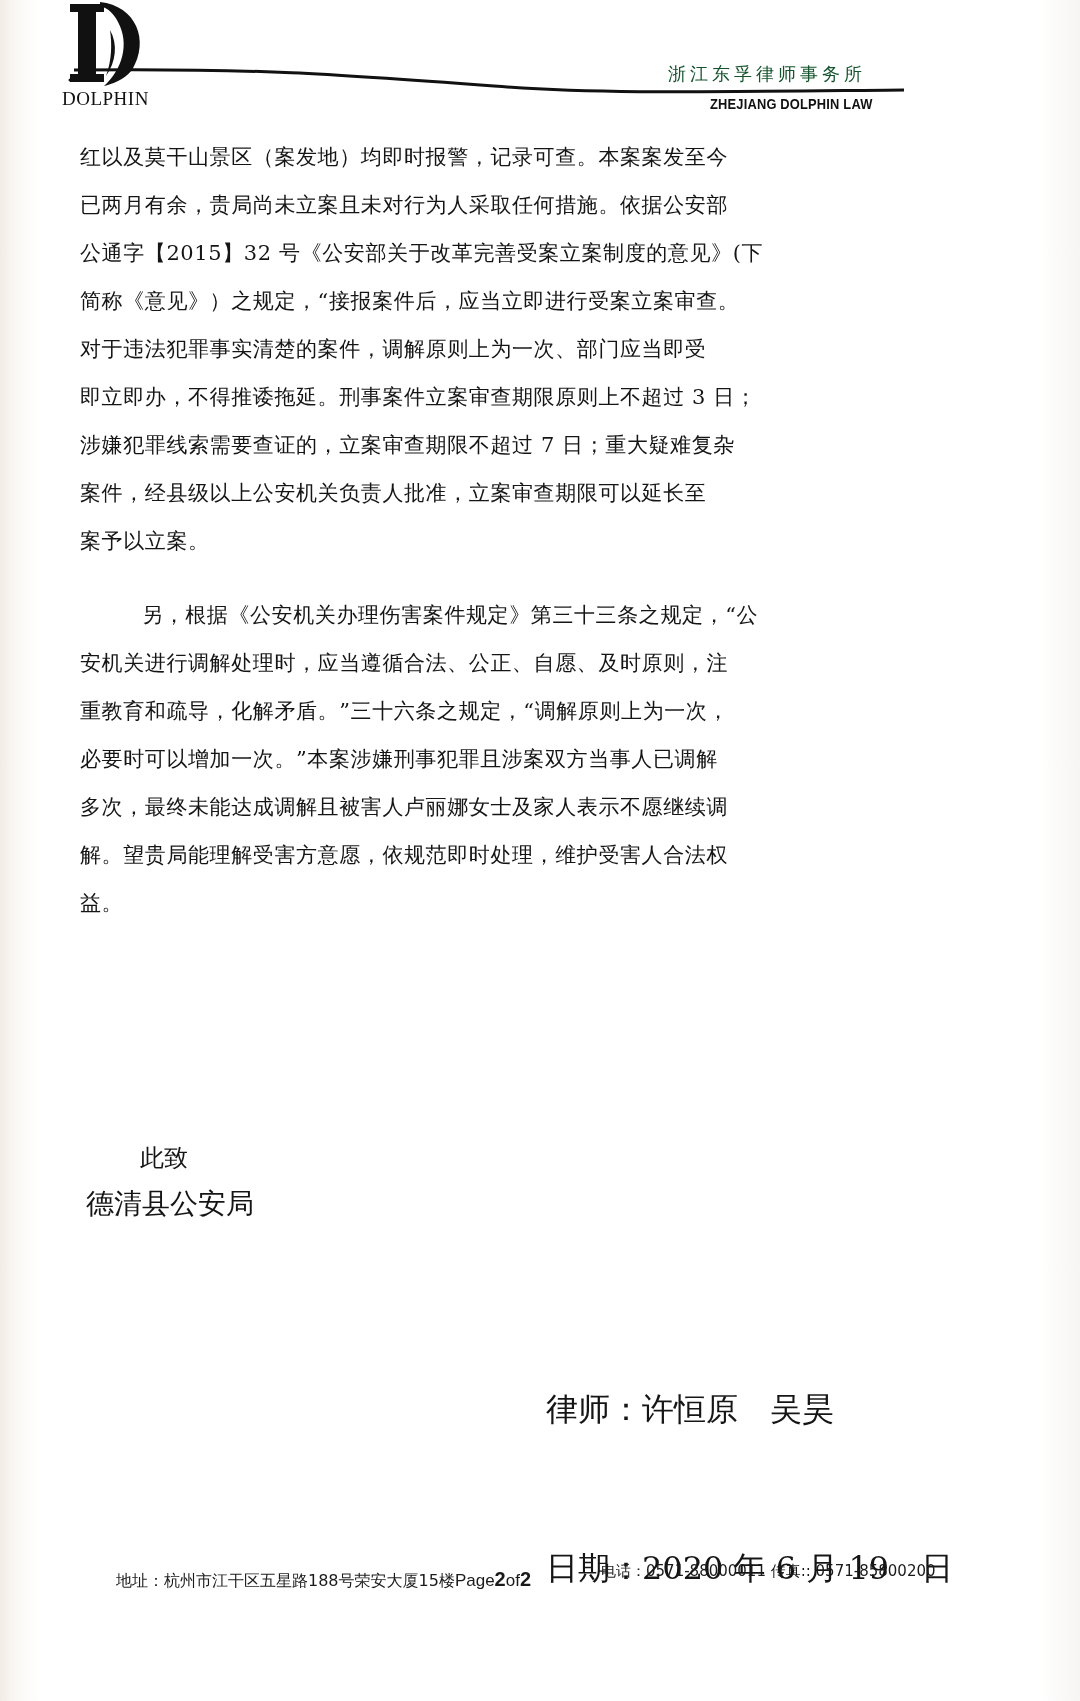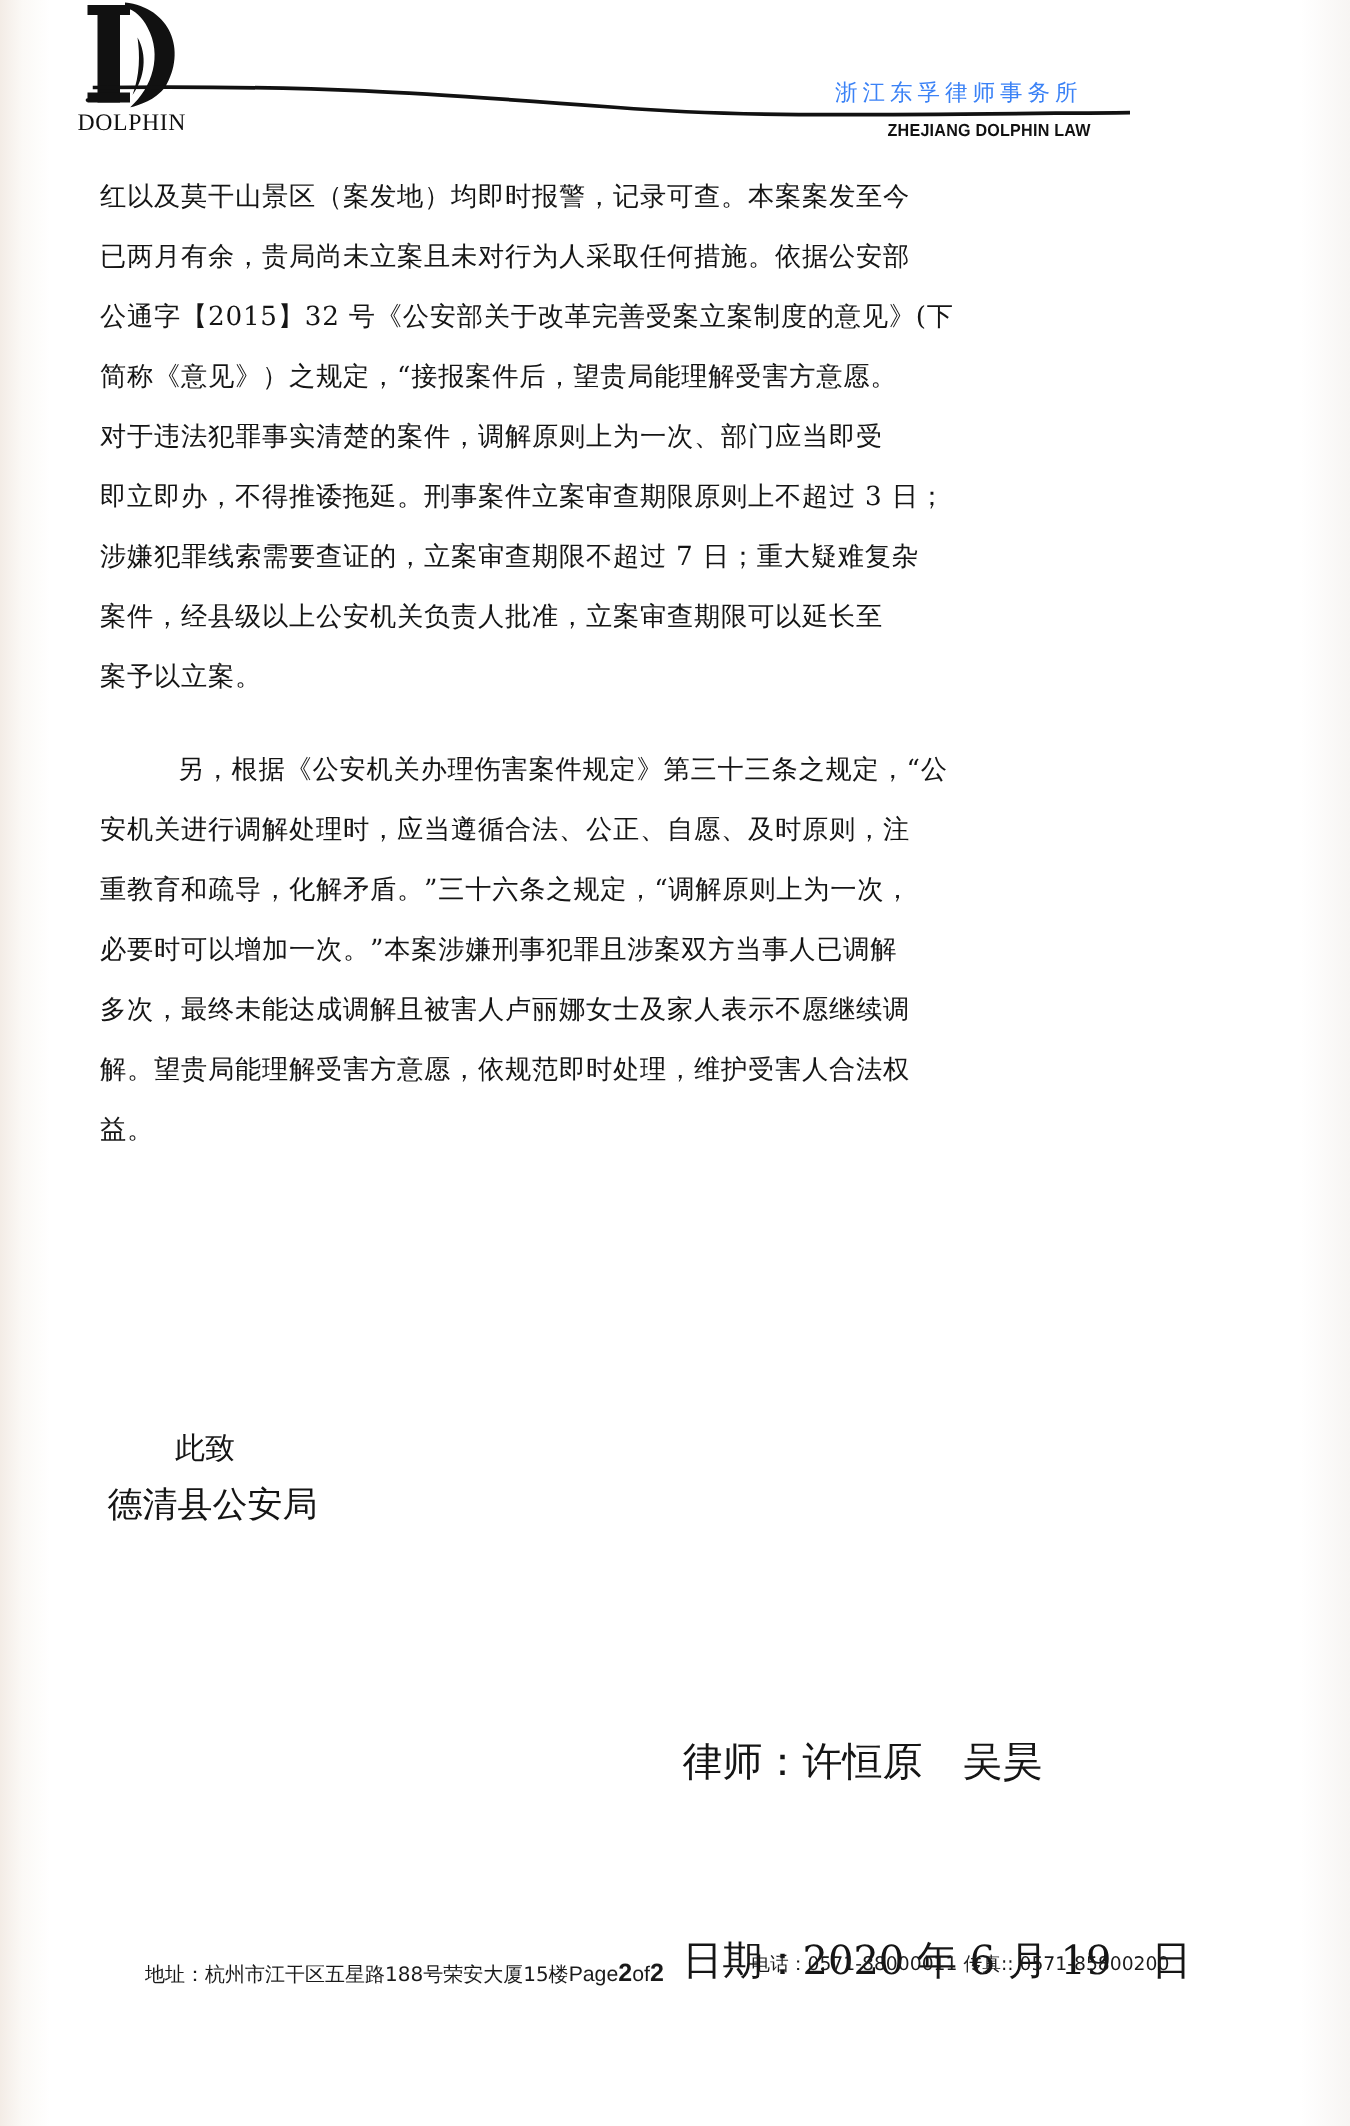--- a/index.html
+++ b/index.html
@@ -14,21 +14,21 @@
     .logo-d {
       left: 66px; top: 0px; width: 84px; height: 86px;
     }
     .logo-text {
       left: 62px; top: 88px; font-family: "Liberation Serif", serif;
       font-size: 19px; letter-spacing: 0.5px; color: #111;
     }
     .header-line { left: 74px; top: 60px; width: 830px; height: 40px; }
     .firm-cn {
       left: 668px; top: 62px; font-family: Liberation Mono, monospace;
-      font-size: 18px; letter-spacing: 4px; color: #3b82f6;
+      font-size: 18px; letter-spacing: 4px; color: #14532d;
     }
     .firm-en {
       left: 710px; top: 96px; font-family: "Liberation Sans", sans-serif;
       font-size: 14px; font-weight: bold; letter-spacing: 0.2px; color: #111;
       transform: scaleX(0.92); transform-origin: left;
     }
     
     .body-text {
       left: 80px; top: 133px; width: 870px;
       font-size: 21px; line-height: 48px; letter-spacing: 0.6px;
@@ -72,21 +72,21 @@
   <path d="M0 10 C180 8 260 14 420 26 C520 34 620 32 830 30" stroke="#111" stroke-width="3" fill="none"></path>
 </svg>
 <div class="abs firm-cn">浙江东孚律师事务所</div>
 <div class="abs firm-en">ZHEJIANG DOLPHIN LAW</div>
 
 <div class="abs body-text">
   <div>
     <div class="line">红以及莫干山景区（案发地）均即时报警，记录可查。本案案发至今</div>
     <div class="line">已两月有余，贵局尚未立案且未对行为人采取任何措施。依据公安部</div>
     <div class="line">公通字【2015】32 号《公安部关于改革完善受案立案制度的意见》(下</div>
-    <div class="line">简称《意见》）之规定，“接报案件后，望贵局能理解受害方意愿。</div>
+    <div class="line">简称《意见》）之规定，“接报案件后，应当立即进行受案立案审查。</div>
     <div class="line">对于违法犯罪事实清楚的案件，调解原则上为一次、部门应当即受</div>
     <div class="line">即立即办，不得推诿拖延。刑事案件立案审查期限原则上不超过 3 日；</div>
     <div class="line">涉嫌犯罪线索需要查证的，立案审查期限不超过 7 日；重大疑难复杂</div>
     <div class="line">案件，经县级以上公安机关负责人批准，立案审查期限可以延长至</div>
     <div class="line">案予以立案。</div>
   </div>
   <div class="para-gap"></div>
   <div>
     <div class="line indent">另，根据《公安机关办理伤害案件规定》第三十三条之规定，“公</div>
     <div class="line">安机关进行调解处理时，应当遵循合法、公正、自愿、及时原则，注</div>

